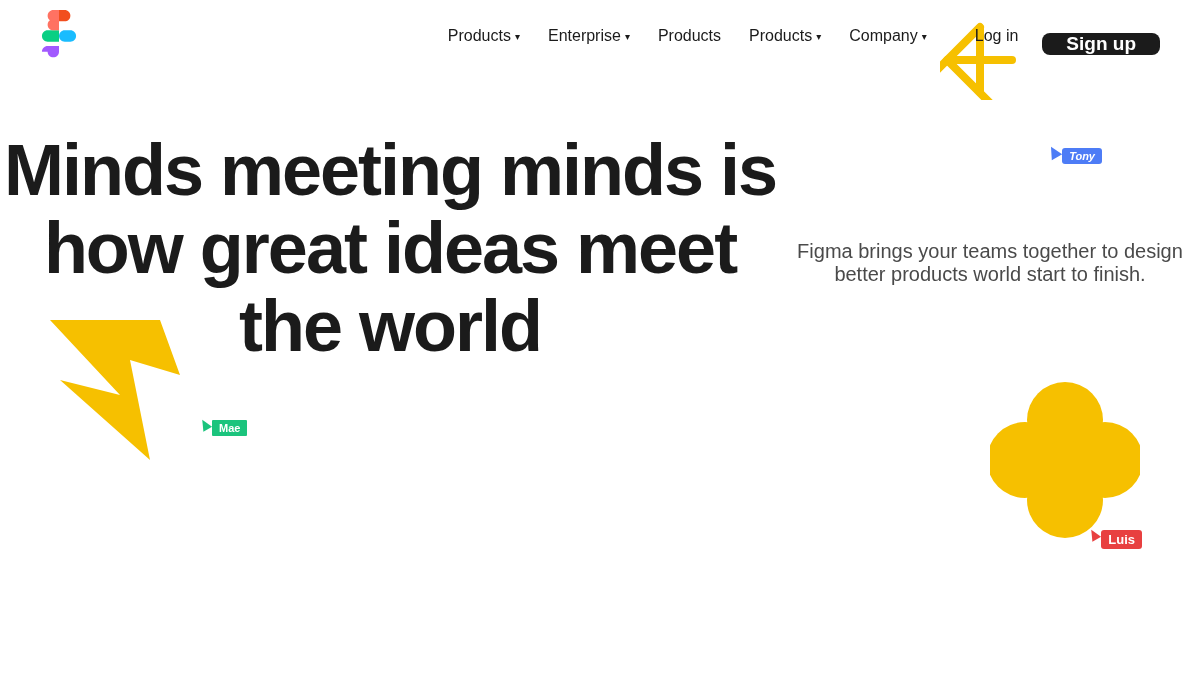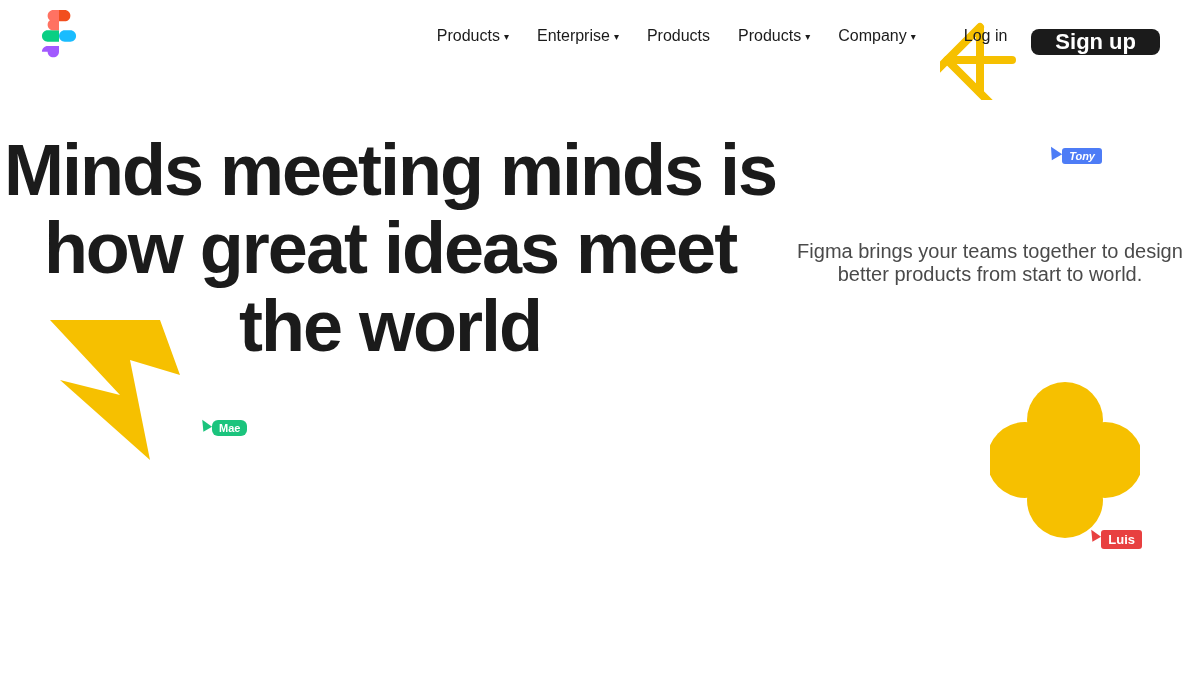--- a/index.html
+++ b/index.html
@@ -67,21 +67,21 @@
       font-size: 16px;
       font-weight: 500;
       color: #1b1b1b;
       padding: 10px 16px;
       cursor: pointer;
       background: none;
       border: none;
     }
 
     .btn-signup {
-      font-size: 22px;
+      font-size: 19px;
       font-weight: 700;
       color: #ffffff;
       background: #1b1b1b;
       padding: 0 24px;
       border-radius: 8px;
       cursor: pointer;
       border: none;
     }
 
     
@@ -198,21 +198,21 @@
       transform: rotate(-30deg);
       margin-top: -1px;
     }
 
     .cursor-label-green {
       background: #1bc47d;
       color: white;
       font-size: 11px;
       font-weight: 600;
       padding: 2px 7px;
-      border-radius: 6px;
+      border-radius: 1px;
     }
 
     
     .deco-flower {
       position: absolute;
       right: 60px;
       top: 380px;
       z-index: 6;
     }
 
@@ -303,21 +303,21 @@
   </svg>
 </div>
 
 <div class="cursor-tony">
   <div class="cursor-arrow-blue"></div>
   <span class="cursor-label-blue">Tony</span>
 </div>
 
 <section class="hero">
   <h1 class="hero-title">Minds meeting minds is how great ideas meet the world</h1>
-  <p class="hero-subtitle">Figma brings your teams together to design better products from start to world.</p>
+  <p class="hero-subtitle">Figma brings your teams together to design better products world start to finish.</p>
 </section>
 
 <div class="deco-lightning">
   <svg width="130" height="140" viewBox="0 0 130 140" fill="none" xmlns="http://www.w3.org/2000/svg">
     <polygon points="110,0 130,55 80,40 100,140 10,60 70,75 0,0" fill="#f6c000"></polygon>
   </svg>
 </div>
 
 <div class="cursor-mae">
   <div class="cursor-arrow-green"></div>

